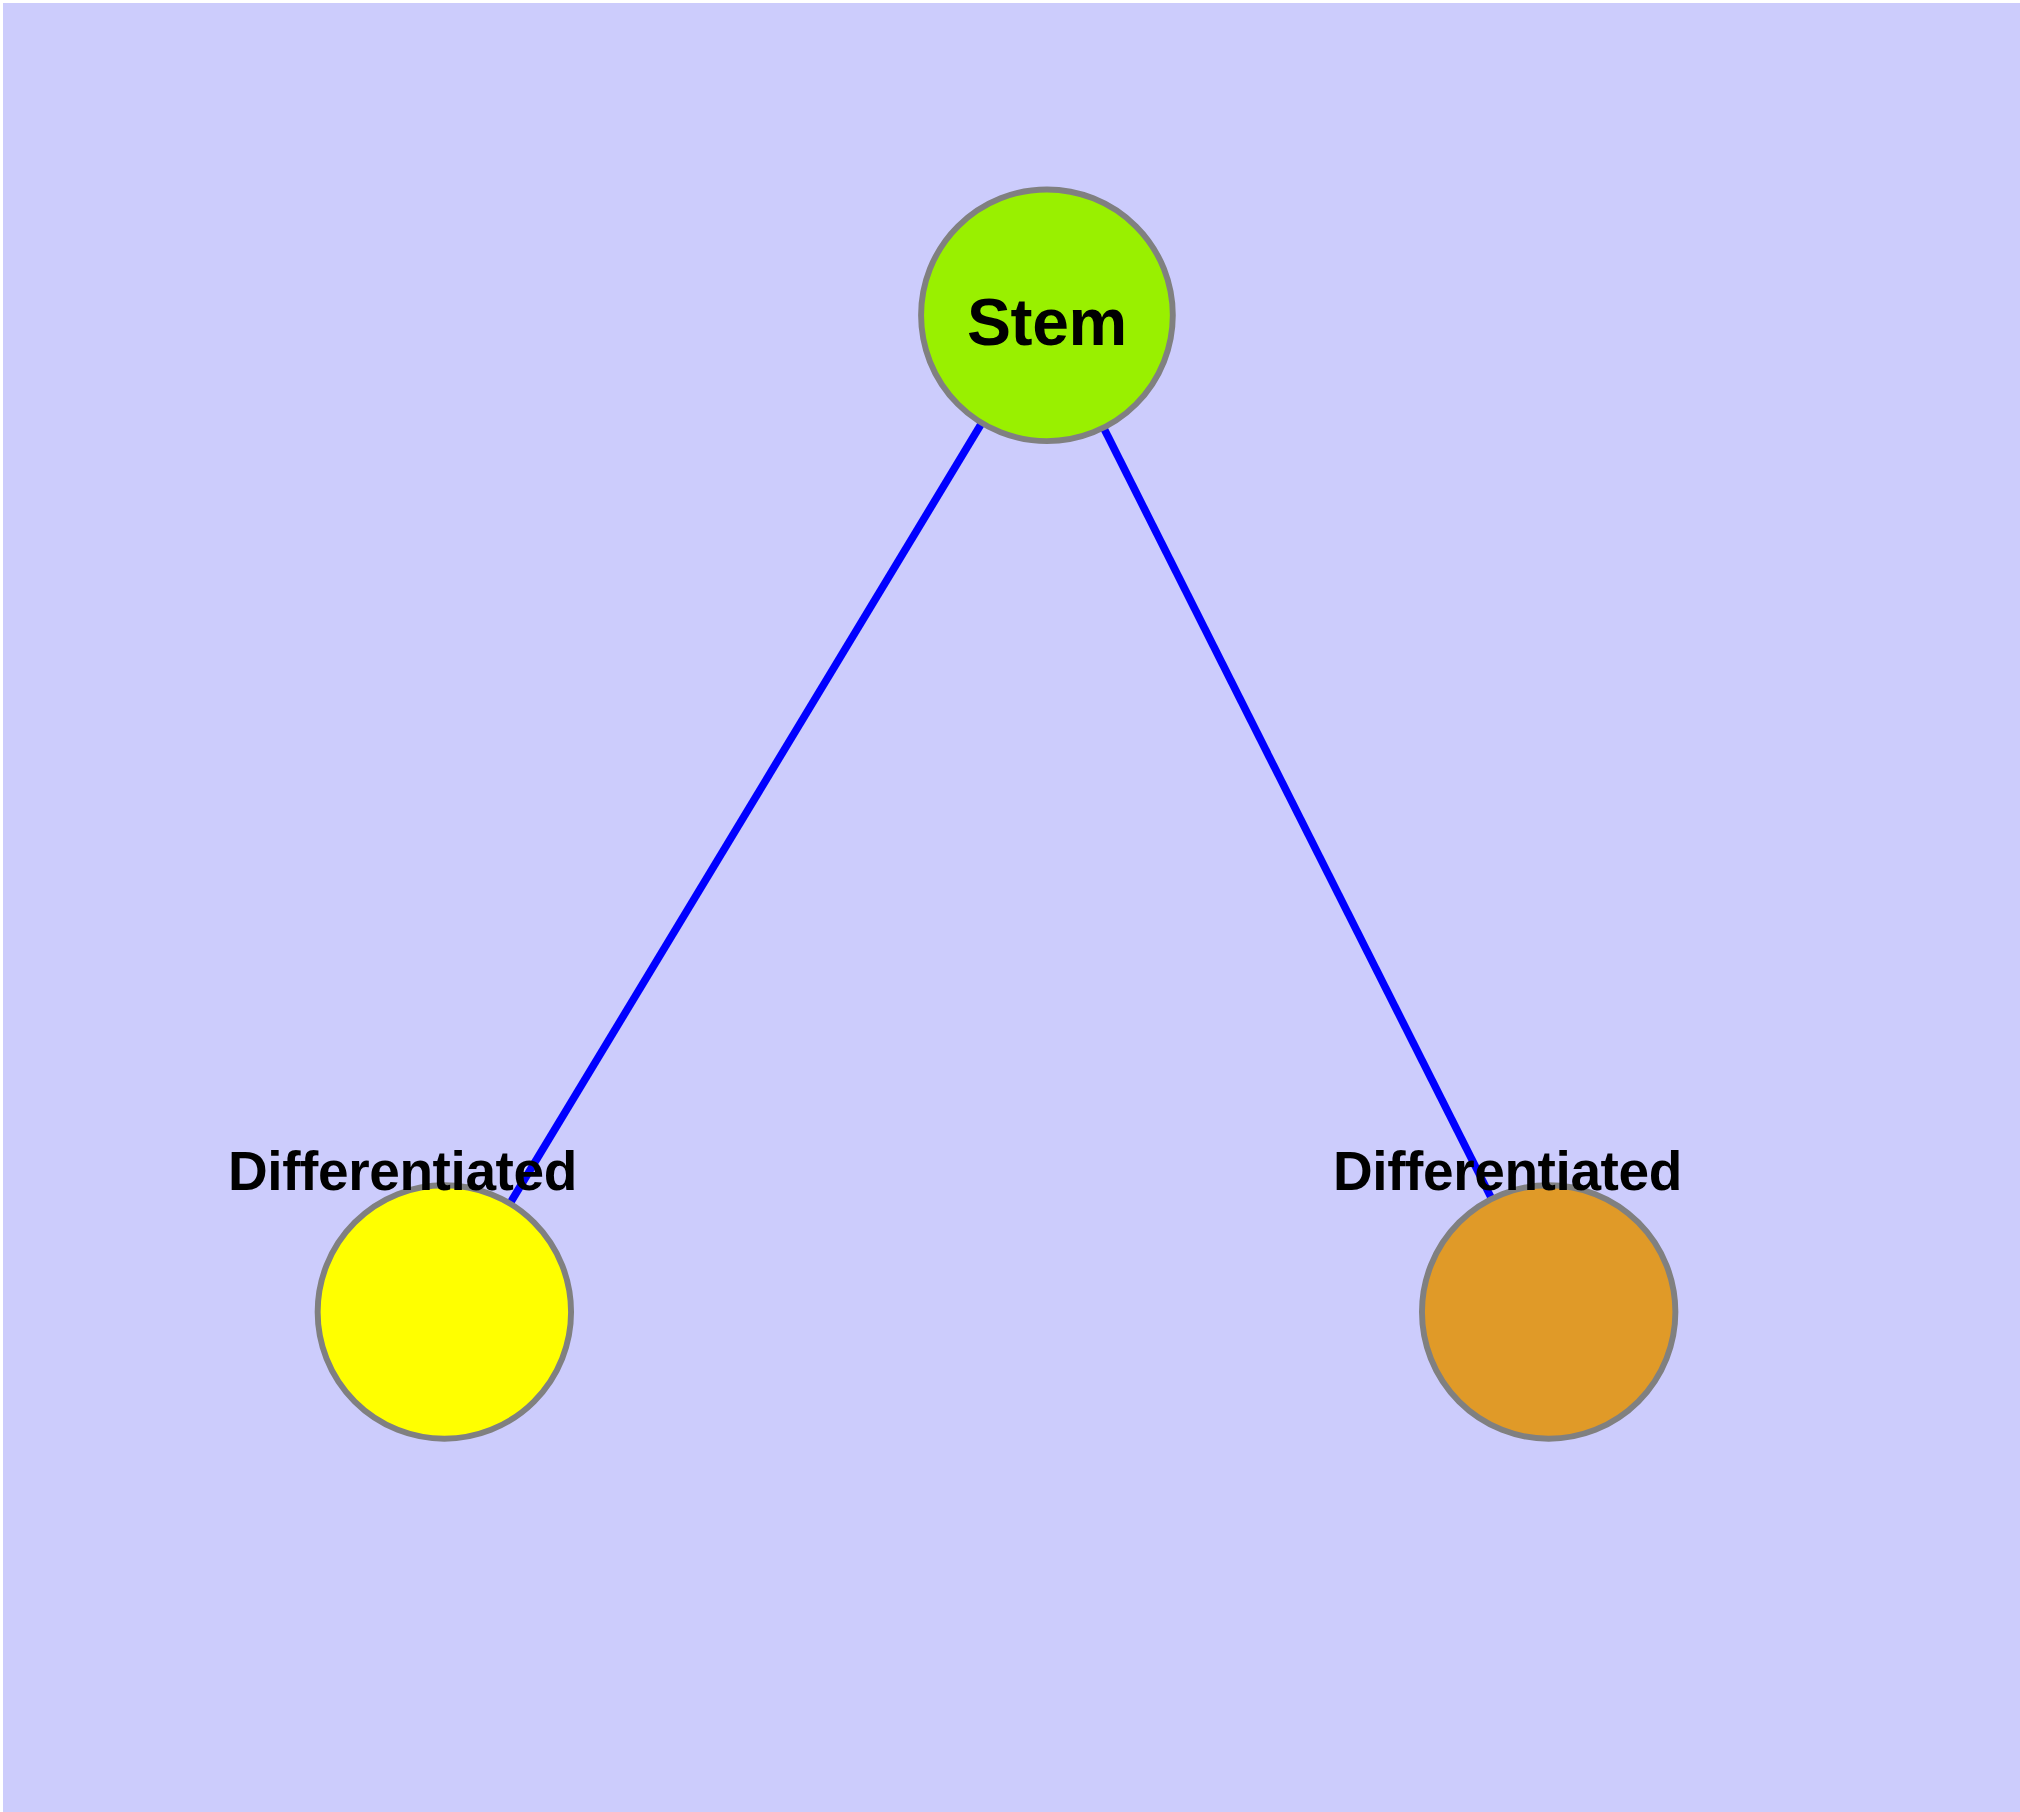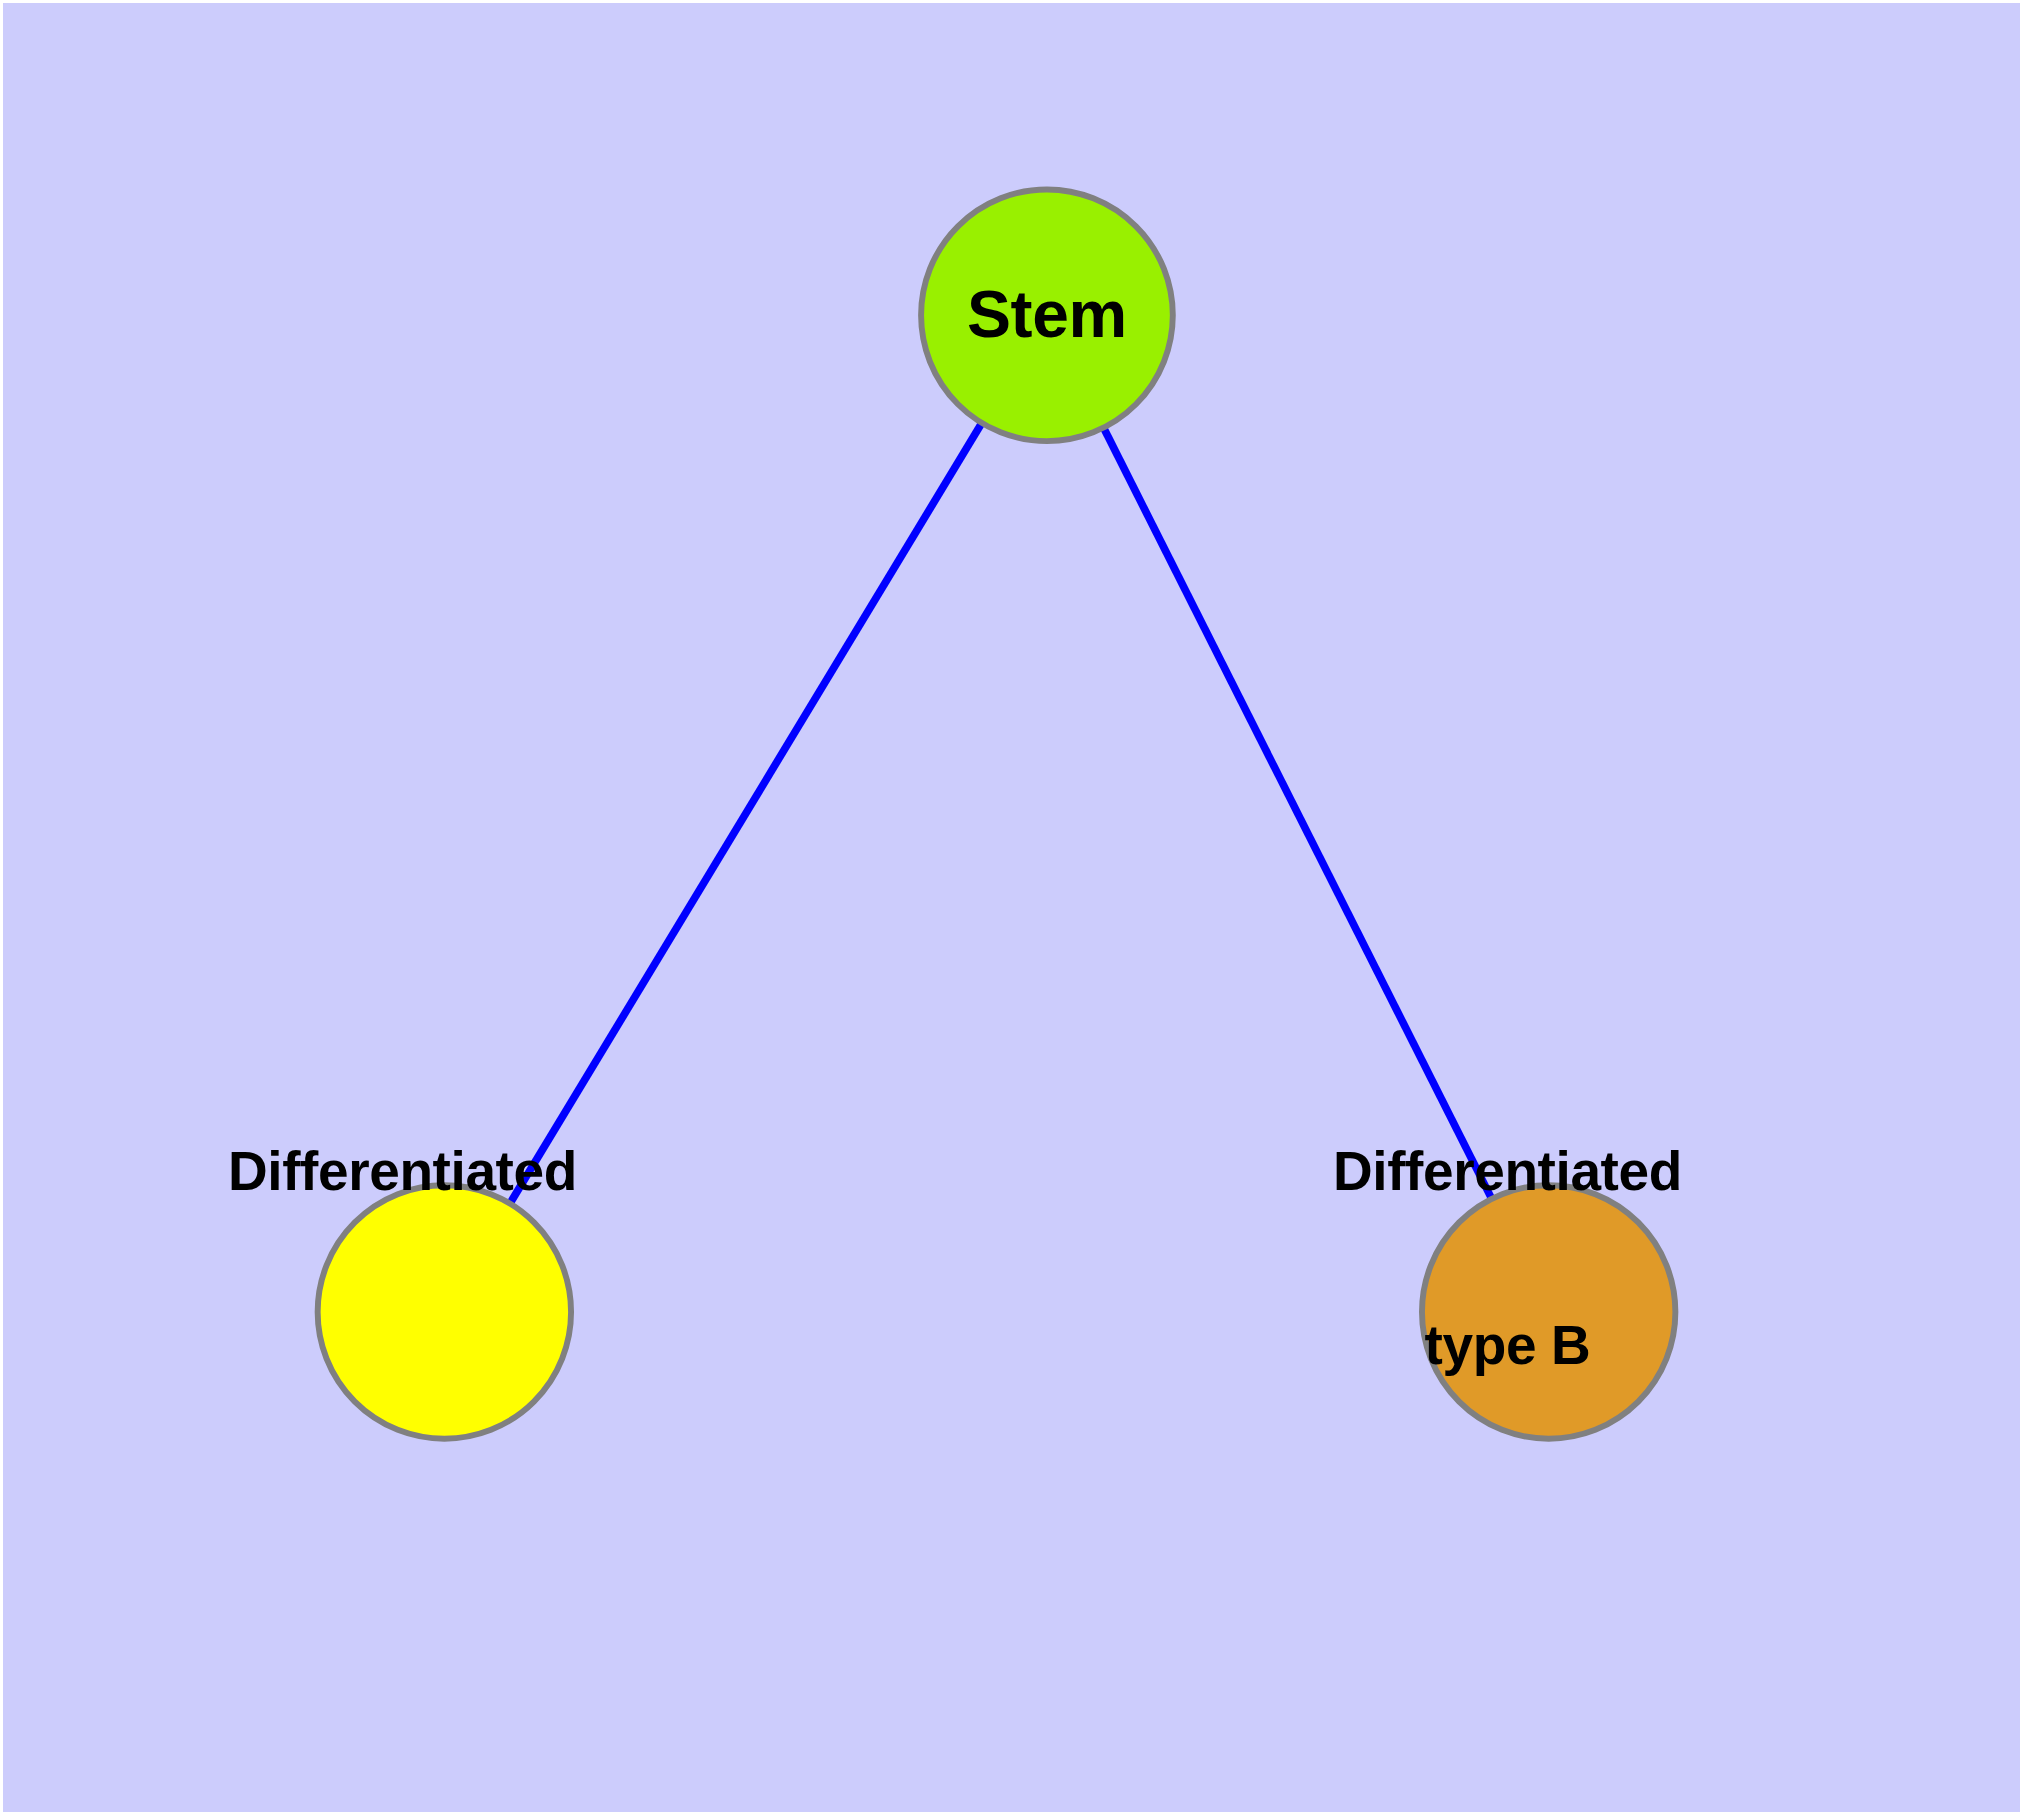--- a/index.html
+++ b/index.html
@@ -35,21 +35,21 @@
   .node-label {
     position: absolute;
     text-align: center;
     font-weight: bold;
     color: #000000;
     line-height: 1.06;
     white-space: pre;
     letter-spacing: -0.4px;
     pointer-events: none;
   }
-  .label-stem   { font-size: 66px; }
+  .label-stem   { font-size: 66px; margin-top: 8px; }
   .label-two    { font-size: 55px; }
 </style>
 </head>
 <body>
 
 <div id="stage" style="width: 2021px; height: 1812px; background: rgb(255, 255, 255);">
   <div id="canvas" style="background: rgb(204, 204, 252); width: 2017px; height: 1809px;"></div>
 
   <svg id="graph-svg" viewBox="0 0 2384 2138">
 
@@ -65,16 +65,15 @@
   </svg>
 
   <div class="node-label label-stem" id="label-stem" style="color: rgb(0, 0, 0); left: 967px; top: 280px;">Stem</div>
 
   <div class="node-label label-two" id="label-diff-a" style="color: rgb(0, 0, 0); left: 228px; top: 1025px;">
     <div>Differentiated</div>
   </div>
 
   <div class="node-label label-two" id="label-diff-b" style="color: rgb(0, 0, 0); left: 1333px; top: 1025px;">
     <div>Differentiated</div>
-    <div>type B</div>
   </div>
 </div>
 
 
 </body></html>

